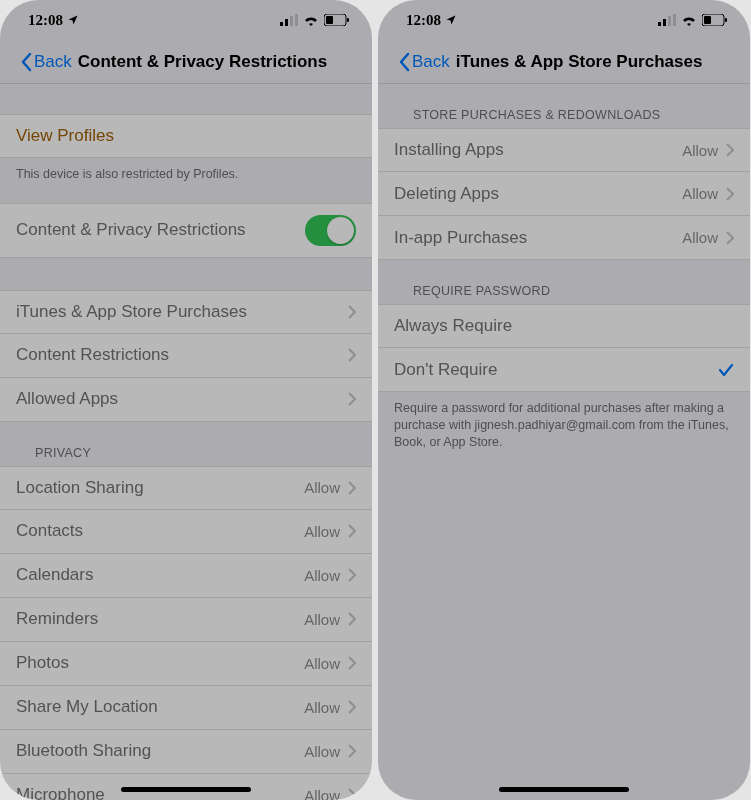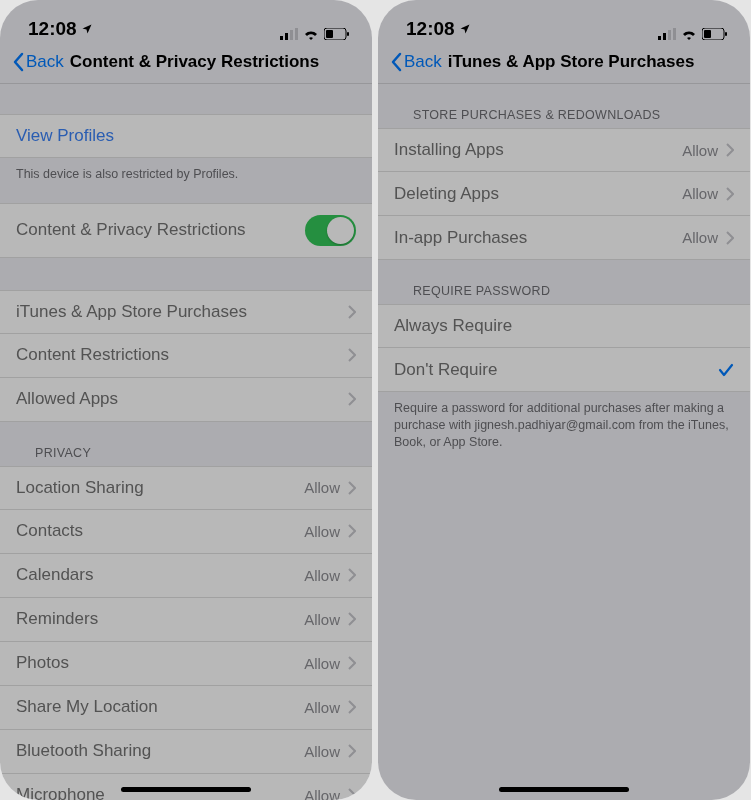--- a/index.html
+++ b/index.html
@@ -23,35 +23,36 @@
   .dim-overlay {
     position: absolute;
     inset: 0;
     background: rgba(0,0,0,0.28);
     pointer-events: none;
     z-index: 50;
   }
   .status-bar {
     height: 40px;
     display: flex;
-    align-items: flex-end;
+    align-items: center;
     justify-content: space-between;
     padding: 0 22px 0 28px;
-    font-size: 19px;
+    font-size: 15px;
     font-weight: 600;
     position: relative;
     z-index: 2;
+    font-family: Liberation Serif, serif;
   }
   .status-left { display:flex; align-items:center; gap:4px; }
   .status-right { display:flex; align-items:center; gap:5px; }
   .nav-bar {
     height: 44px;
     display: flex;
     align-items: center;
-    padding: 0 12px;
+    padding: 0 20px;
     border-bottom: 1px solid rgba(0,0,0,0.12);
     position: relative;
     z-index: 2;
   }
   .back-btn {
     display: flex;
     align-items: center;
     color: #007aff;
     font-size: 17px;
     gap: 2px;
@@ -84,21 +85,21 @@
     display: flex;
     align-items: center;
     justify-content: space-between;
     border-bottom: 1px solid rgba(0,0,0,0.12);
     position: relative;
   }
   .cell.first { border-top: 1px solid rgba(0,0,0,0.12); }
   .cell .label { color:#737373; }
   .cell .right { display:flex; align-items:center; gap:8px; }
   .cell .value { color:#8e8e93; font-size:15px; }
-  .cell.link .label { color:#3b82f6; }
+  .cell.link .label { color:#a16207; }
   .cell.highlight {
     z-index: 100;
   }
   .chevron {
     color:#c7c7cc;
     display:inline-flex;
   }
   .toggle {
     width: 51px; height: 31px;
     background: #34c759;

